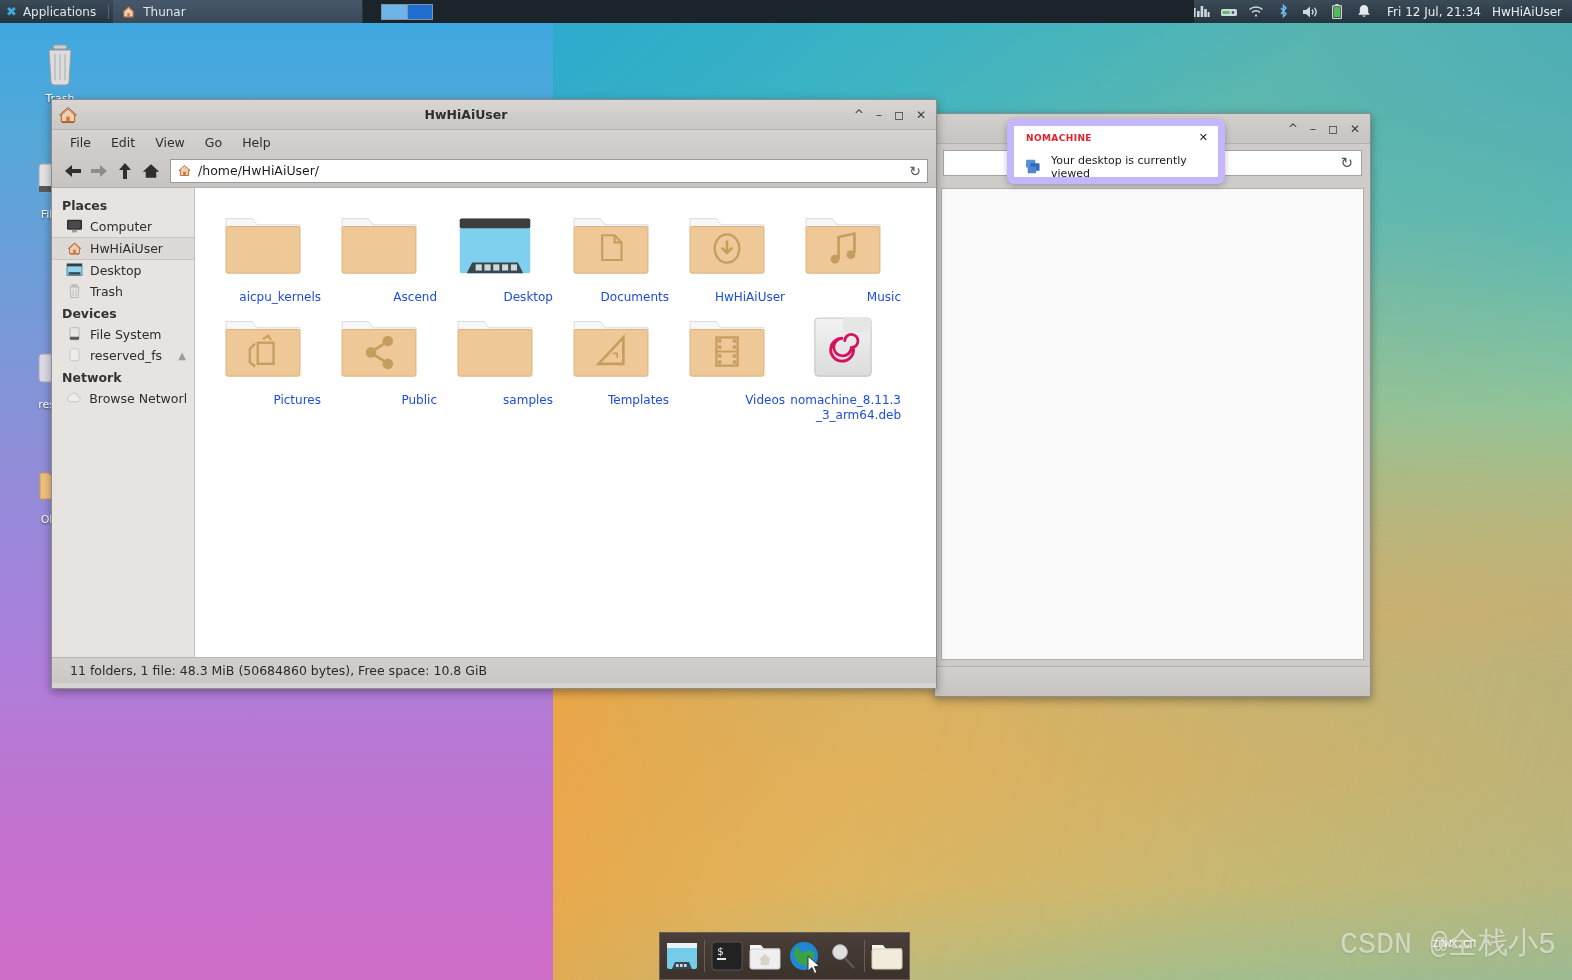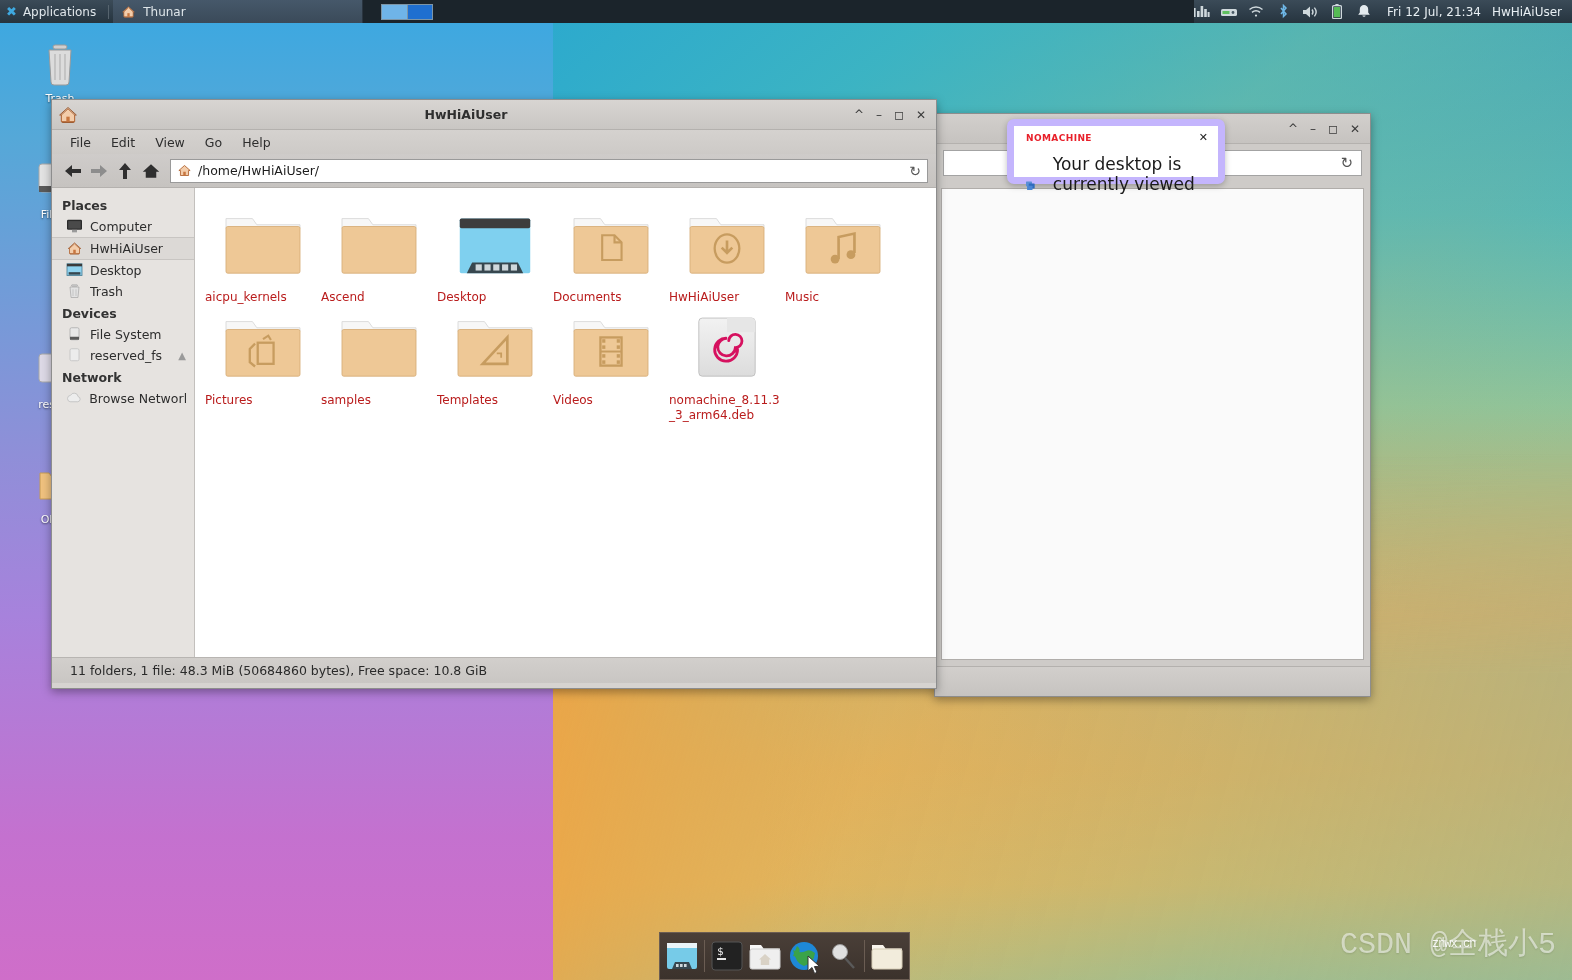--- a/index.html
+++ b/index.html
@@ -86,40 +86,40 @@
   .reload { margin-left:auto; color:#555; font-size:14px; }
   .body-split { display:flex; height: 470px; background:#fff; border-top:1px solid #b4b1ae;}
   .sidebar { width:143px; background:#e6e3e0; border-right:1px solid #c3c0bd; padding-top:6px; font-size:12.5px;}
   .side-head { font-weight:bold; color:#333; padding: 4px 8px 3px 10px; font-size:12.5px;}
   .side-item { display:flex; align-items:center; gap:7px; padding: 3px 8px 3px 14px; color:#2d2d2d;}
   .side-item.sel { background:#dcd9d6; border-top:1px solid #c8c5c2; border-bottom:1px solid #c8c5c2;}
   .side-item .txt { white-space:nowrap; overflow:hidden; }
   .side-item .eject { margin-left:auto; color:#9a9a9a; font-size:10px;}
   .filearea { flex:1; background:#fff; padding: 14px 10px 0 10px; position:relative;}
   .grid { display:flex; flex-wrap:wrap; gap: 0px; }
-  .fileitem { width:116px; padding-top:6px; text-align:left; font-size:12px; color:#b91c1c; }
+  .fileitem { width:116px; padding-top:6px; text-align:right; font-size:12px; color:#1d4ed8; }
   .fileitem .name { display:block; margin-top:8px; line-height:15px; word-break:break-word;}
   .statusbar { height:26px; display:flex; align-items:center; padding-left:18px; font-size:12.5px; color:#2a2a2a;
                background: linear-gradient(to bottom, #d2cfcc, #c9c6c3); border-top:1px solid #b8b5b2;}
 
   
   .ficon { width:90px; height:74px; display:block; margin:0 auto; }
 
   
   #bgwin { left:934px; top:113px; width:437px; height:584px; background:#cecbc8; }
   #bgwin .pbar { height:26px; margin:6px 8px 0 8px; background:#fff; border:1px solid #a3a3a3; display:flex; align-items:center;}
   #bgwin .canvas { position:absolute; left:6px; right:6px; top:74px; bottom:36px; background:#fafafa; border:1px solid #b0adaa;}
   #bgwin .foot { position:absolute; left:0; right:0; bottom:0; height:30px; background:linear-gradient(to bottom,#d2cfcc,#c6c3c0); border-top:1px solid #b4b1ae;}
 
   
   #toast { position:absolute; left:1007px; top:119px; width:218px; height:65px; background:#fff;
            border:7px solid #c4b5fd; border-radius:7px; box-shadow:0 2px 6px rgba(0,0,0,.25); }
   #toast .logo { position:absolute; left:12px; top:7px; font-size:9px; font-weight:bold; letter-spacing:.4px; color:#e8202a; font-family:"DejaVu Sans", sans-serif;}
   #toast .x { position:absolute; right:10px; top:5px; font-size:11px; font-weight:bold; color:#222; }
-  #toast .row { position:absolute; left:12px; top:28px; right:8px; display:flex; align-items:flex-end; gap:16px; font-size:17px; color:#1a1a1a;}
+  #toast .row { position:absolute; left:12px; top:28px; right:8px; display:flex; align-items:center; gap:8px; font-size:11px; color:#1a1a1a;}
 
   
   #dock { position:absolute; left:659px; top:932px; width:251px; height:48px;
           background: linear-gradient(to bottom, #4a3f38, #3b322c);
           border:1px solid #6b5d53; display:flex; align-items:center; gap:2px; padding: 3px 4px;}
   .dock-item { width:38px; height:40px; display:flex; align-items:center; justify-content:center; position:relative;}
   .dock-div { width:1px; height:32px; background:#6b5d53; margin: 0 2px;}
 
   
   #wm { position:absolute; right:16px; bottom:16px; font-size:30px; color:rgba(255,255,255,.55);
@@ -381,20 +381,31 @@
             <svg class="ficon" viewBox="0 0 100 84">
               <path d="M8 12 h30 l5 7 h49 v4 H8 z" fill="#f7f7f7" stroke="#d8d8d8"></path>
               <rect x="8" y="21" width="84" height="53" rx="2" fill="#eec896" stroke="#d7ae79"></rect>
               <rect x="44" y="36" width="18" height="24" fill="none" stroke="#c79c5f" stroke-width="2.6"></rect>
               <path d="M41 37 l-6 6 v15 l6 5" fill="none" stroke="#c79c5f" stroke-width="2.6"></path>
               <path d="M50 32 l6 -4 l3 5" fill="none" stroke="#c79c5f" stroke-width="2.4"></path>
             </svg>
             <span class="name">Pictures</span>
           </div>
 
+          <div class="fileitem">
+            <svg class="ficon" viewBox="0 0 100 84">
+              <path d="M8 12 h30 l5 7 h49 v4 H8 z" fill="#f7f7f7" stroke="#d8d8d8"></path>
+              <rect x="8" y="21" width="84" height="53" rx="2" fill="#eec896" stroke="#d7ae79"></rect>
+              <circle cx="60" cy="34" r="6" fill="#c79c5f"></circle>
+              <circle cx="41" cy="47" r="6" fill="#c79c5f"></circle>
+              <circle cx="60" cy="60" r="6" fill="#c79c5f"></circle>
+              <path d="M56 37 L45 44 M45 50 L56 57" stroke="#c79c5f" stroke-width="3"></path>
+            </svg>
+            <span class="name">Public</span>
+          </div>
 
           <div class="fileitem">
             <svg class="ficon" viewBox="0 0 100 84">
               <path d="M8 12 h30 l5 7 h49 v4 H8 z" fill="#f7f7f7" stroke="#d8d8d8"></path>
               <rect x="8" y="21" width="84" height="53" rx="2" fill="#eec896" stroke="#d7ae79"></rect>
             </svg>
             <span class="name">samples</span>
           </div>
 
           <div class="fileitem">

